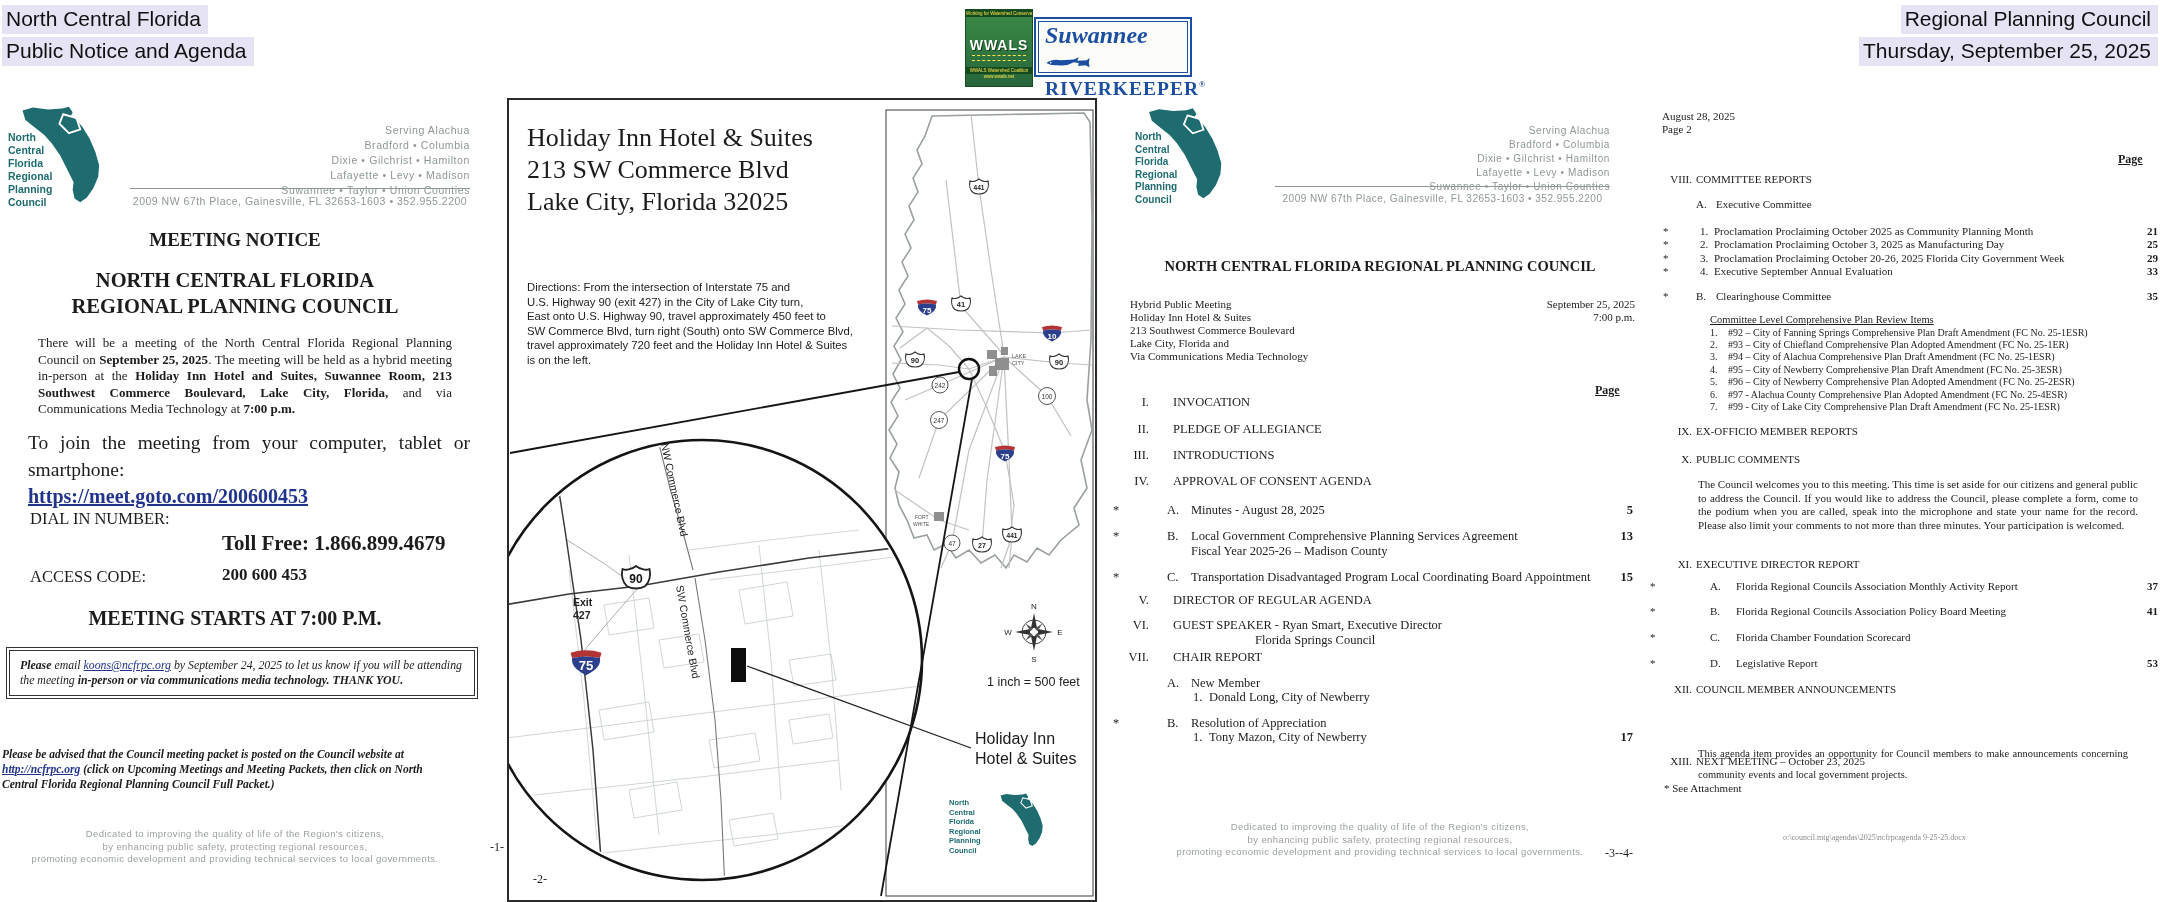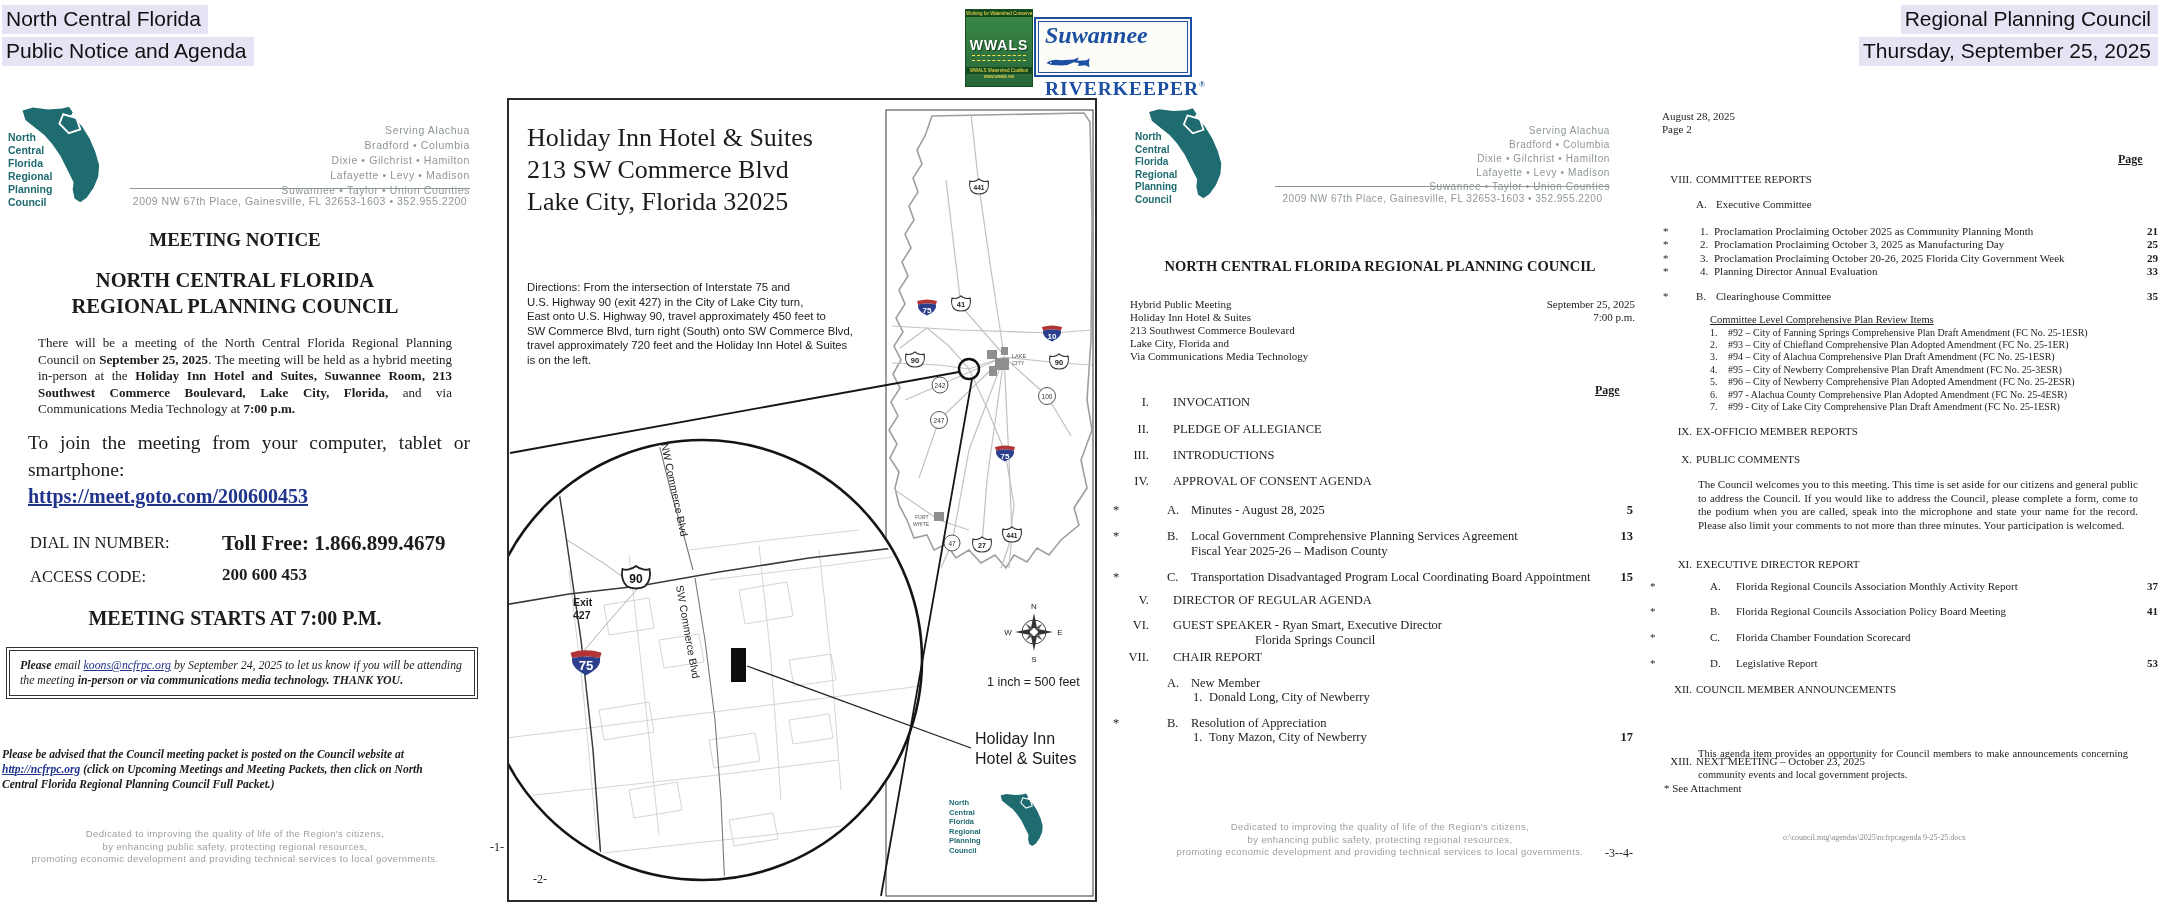--- a/index.html
+++ b/index.html
@@ -139,21 +139,21 @@
 REGIONAL PLANNING COUNCIL</div>
 
     <div class="abs" style="left:38px;top:240px;width:414px;font-size:13px;line-height:16.5px;text-align:justify;">
       <span>There will be a meeting of the North Central Florida Regional Planning Council on </span><b>September 25, 2025</b><span>.  The meeting will be held as a hybrid meeting in-person at the </span><b>Holiday Inn Hotel and Suites, Suwannee Room, 213 Southwest Commerce Boulevard, Lake City, Florida,</b><span> and via Communications Media Technology at </span><b>7:00 p.m.</b>
     </div>
 
     <div class="abs" style="left:28px;top:334px;width:442px;font-size:19.5px;line-height:27px;text-align:justify;">To join the meeting from your computer, tablet or smartphone:</div>
 
     <a class="abs doclink" style="left:28px;top:390px;font-size:20px;font-weight:bold;" href="#">https://meet.goto.com/200600453</a>
 
-    <div class="abs" style="left:30px;top:438px;font-size:16.5px;">DIAL IN NUMBER:</div>
+    <div class="abs" style="left:30px;top:414px;font-size:16.5px;">DIAL IN NUMBER:</div>
     <div class="abs" style="left:222px;top:436px;font-size:21px;font-weight:bold;">Toll Free: 1.866.899.4679</div>
     <div class="abs" style="left:30px;top:472px;font-size:16.5px;">ACCESS CODE:</div>
     <div class="abs" style="left:222px;top:470px;font-size:17px;font-weight:bold;">200 600 453</div>
 
     <div class="abs" style="left:0;top:512px;width:470px;text-align:center;font-weight:bold;font-size:20px;">MEETING STARTS AT 7:00 P.M.</div>
 
     <div class="abs" style="left:6px;top:552px;width:444px;border:4px double #333;padding:7px 10px;font-size:11.8px;line-height:15px;font-style:italic;">
       <b>Please</b><span> email </span><a class="doclink" href="#">koons@ncfrpc.org</a><span> by September 24, 2025 to let us know if you will be attending the meeting </span><b>in-person or via communications media technology.</b><b>  THANK YOU.</b>
     </div>
 
@@ -491,21 +491,21 @@
       </div>
     <div class="row a2" style="top:154px">
         <span class="star2">*</span>
         <span class="num2">3.</span>
         <span class="it2">Proclamation Proclaiming October 20-26, 2025 Florida City Government Week</span>
         <span class="pg2">29</span>
       </div>
     <div class="row a2" style="top:167px">
         <span class="star2">*</span>
         <span class="num2">4.</span>
-        <span class="it2">Planning Director Annual Evaluation</span>
+        <span class="it2">Executive September Annual Evaluation</span>
         <span class="pg2">33</span>
       </div>
 
     <div class="row a2" style="top:192px">
         <span class="star2">*</span>
         <span class="ct2">B.</span>
         <span class="it2" style="left:68px">Clearinghouse Committee</span>
         <span class="pg2">35</span>
       </div>
 

